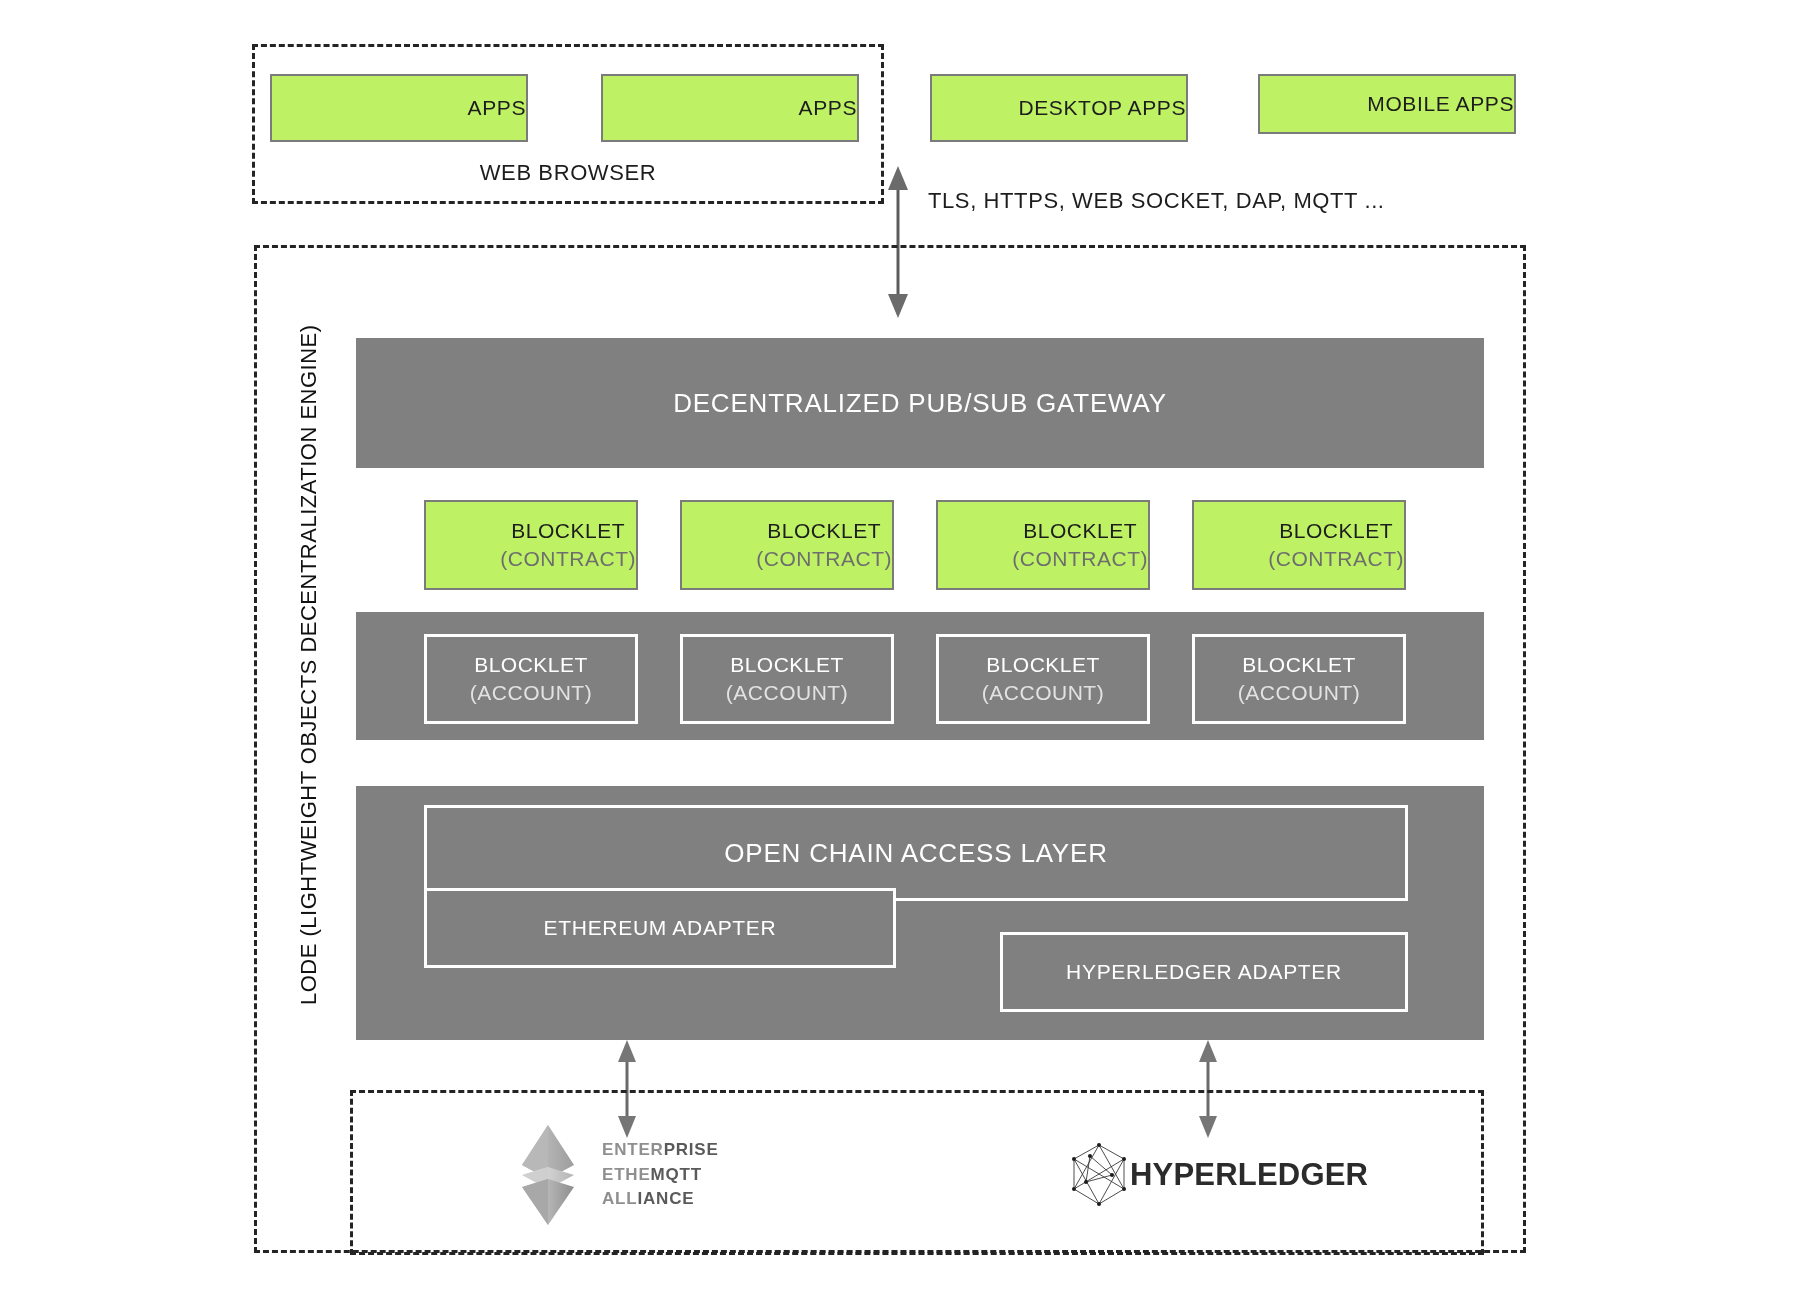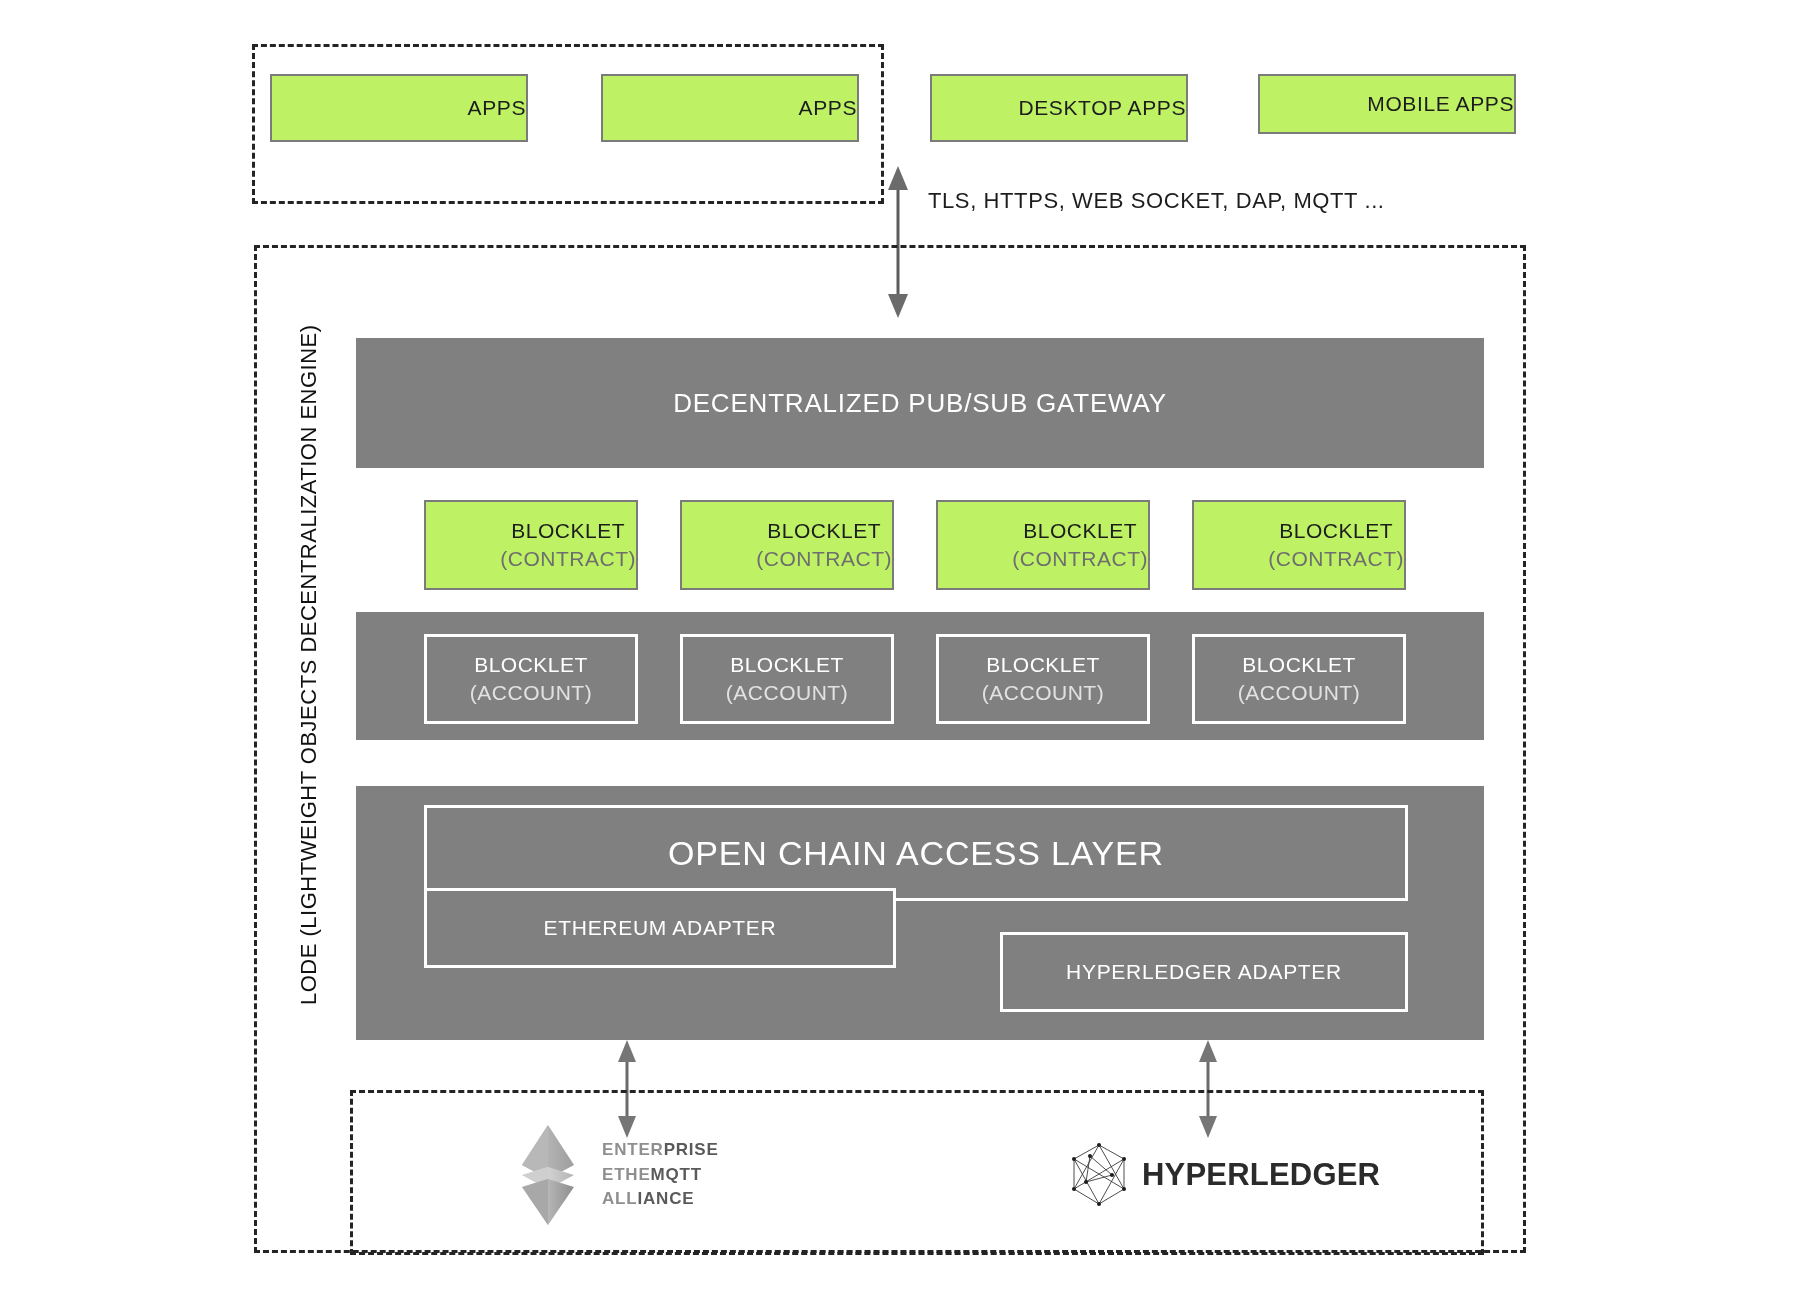--- a/index.html
+++ b/index.html
@@ -54,21 +54,21 @@
     justify-content: center;
     text-align: center;
   }
   .gateway-label {
     color: #ffffff;
     font-size: 26px;
     letter-spacing: 0.8px;
   }
   .ocal-label {
     color: #ffffff;
-    font-size: 34px;
+    font-size: 26px;
     letter-spacing: 0.8px;
   }
   .adapter-label {
     color: #ffffff;
     font-size: 21px;
     letter-spacing: 0.7px;
   }
 
   .blocklet-main { display:block; font-size: 21px; color:#1d1d1d; letter-spacing:0.5px; }
   .blocklet-sub  { display:block; font-size: 21px; color:#6e6e6e; letter-spacing:0.5px; margin-top:4px;}
@@ -119,20 +119,21 @@
   <div class="abs dashed-box" style="left:252px; top:44px; width:632px; height:160px;"></div>
 
   <div class="abs white-box" style="left:270px; top:74px; width:258px; height:68px;">
     <span class="lbl">APPS</span>
   </div>
 
   <div class="abs white-box" style="left:601px; top:74px; width:258px; height:68px;">
     <span class="lbl">APPS</span>
   </div>
 
+  <div class="abs plain-label" style="left:252px; top:160px; width:632px; text-align:center;">WEB BROWSER</div>
 
   <div class="abs white-box" style="left:930px; top:74px; width:258px; height:68px;">
     <span class="lbl">DESKTOP APPS</span>
   </div>
 
   <div class="abs white-box" style="left:1258px; top:74px; width:258px; height:60px;">
     <span class="lbl">MOBILE APPS</span>
   </div>
 
   <div class="abs" style="left:886px; top:166px; width:24px; height:152px;">
@@ -296,16 +297,16 @@
           <circle cx="56" cy="17" r="2"></circle>
         <circle cx="56" cy="47" r="2"></circle>
           <circle cx="31" cy="62" r="2"></circle>
         <circle cx="6" cy="47" r="2"></circle>
           <circle cx="6" cy="17" r="2"></circle>
         <circle cx="22" cy="14" r="2"></circle>
           <circle cx="44" cy="33" r="2"></circle>
         <circle cx="18" cy="40" r="2"></circle>
       </g>
     </svg>
-    <span class="hl-text" style="margin-left:12px;">HYPERLEDGER</span>
+    <span class="hl-text" style="margin-left:0;">HYPERLEDGER</span>
   </div>
 
 </div>
 
 </body></html>

